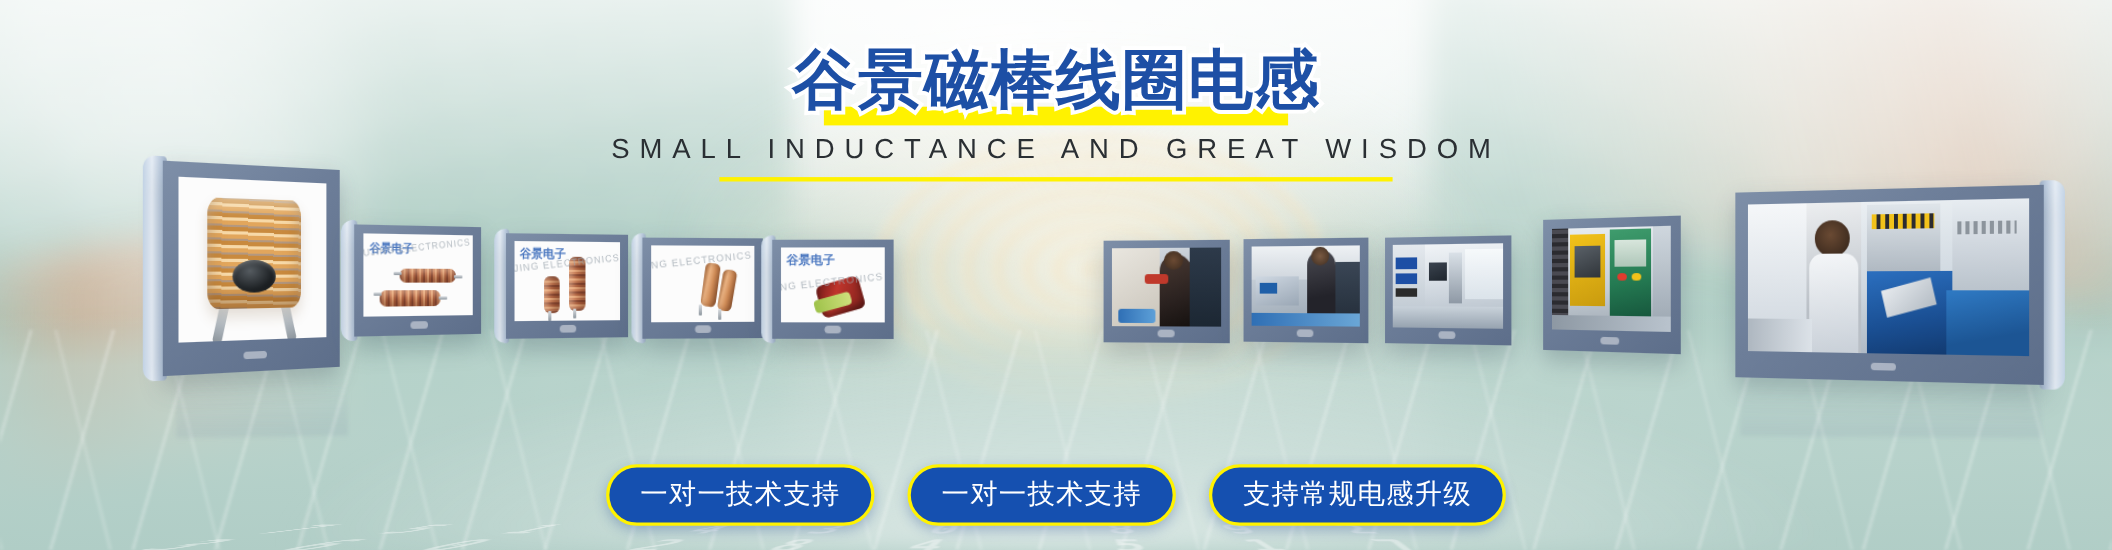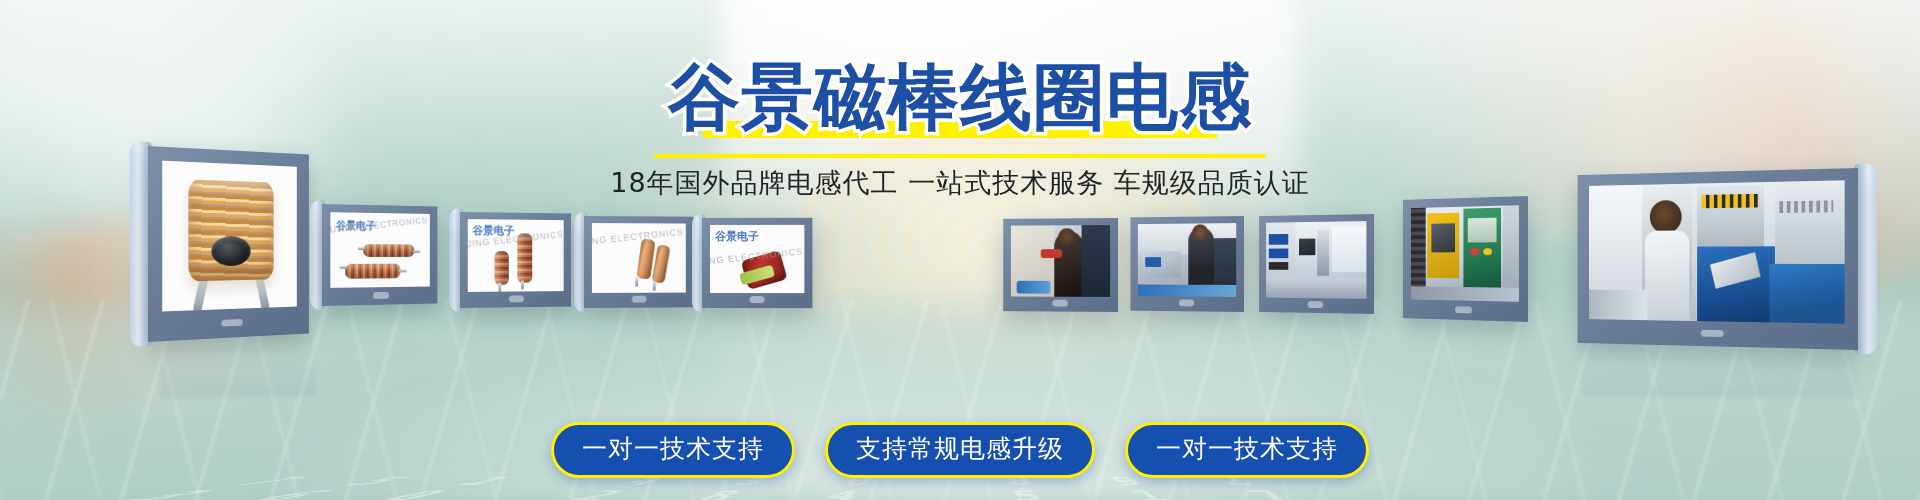--- a/index.html
+++ b/index.html
@@ -94,25 +94,24 @@
     background:linear-gradient(180deg, rgba(255,255,255,0.72) 0%, rgba(255,255,255,0.40) 42%, rgba(255,255,255,0.06) 86%, rgba(255,255,255,0) 100%);
   }
 
   
   .headline-wrap {
     position:absolute; left:0; right:0; top:26px; text-align:center; z-index:40;
   }
   .headline {
     display:inline-block; position:relative;
     font-family:"DejaVu Sans","Liberation Sans",sans-serif;
-    font-weight:700; font-size:72px; line-height:94px;
+    font-weight:700; font-size:59px; line-height:94px;
     color:#1d4fa5; letter-spacing:1px;
     -webkit-text-stroke:7px #ffffff; paint-order:stroke fill;
     text-shadow:0 2px 0 rgba(255,255,255,0.9);
-    margin-top:24px;
   }
   .headline .hl-mark {
     position:absolute; left:6%; right:6%; bottom:6px; height:17px;
     background:#fff200; z-index:-1; -webkit-text-stroke:0;
   }
   .subtitle-en {
     margin-top:2px;
     font-family:"Liberation Sans","DejaVu Sans",sans-serif;
     font-size:25px; font-weight:400; letter-spacing:9px;
     color:#2a2f33;
@@ -243,22 +242,22 @@
   <div class="floor-digits">7 5 1  4 3 0  8 9 2
 3 6 0  2 8 4  5 1 7
 9 4 2  7 3 6  0 8 5</div>
   <div class="floor-glow"></div>
 
   <div class="headline-wrap">
     <div class="headline">
       <span class="hl-mark"></span>
       <span>谷景磁棒线圈电感</span>
     </div>
+    <div class="subtitle-en">SMALL INDUCTANCE AND GREAT WISDOM</div>
     <div class="rule-yellow"></div>
-    <div class="tagline">18年国外品牌电感代工 一站式技术服务 车规级品质认证</div>
   </div>
 
   <div class="panel" style="left:148px; top:146px; width:196px; height:196px;
               transform:perspective(900px) rotateY(26deg); transform-origin:left center;">
     <div class="post"></div>
     <div class="bezel"></div>
     <div class="screen" style="left:16px; top:14px; right:16px; bottom:30px;">
       <div class="prod-bg"></div>
       <div class="toroid">
         <div class="pin-l"></div>
@@ -463,17 +462,17 @@
            background:linear-gradient(90deg,#aeb7c0,#dce2e8);"></div>
     </div>
     <div class="nub" style="bottom:10px; width:26px;"></div>
   </div>
 
   <div class="reflection" style="left:160px; top:344px; width:190px; height:54px; transform:perspective(900px) rotateY(26deg) scaleY(-1); transform-origin:left center;"></div>
   <div class="reflection" style="left:1546px; top:352px; width:310px; height:46px; transform:perspective(1100px) rotateY(-17deg) scaleY(-1); transform-origin:right center;"></div>
 
   <div class="pills">
     <div class="pill">一对一技术支持</div>
+    <div class="pill">一对一技术支持</div>
     <div class="pill">支持常规电感升级</div>
-    <div class="pill">一对一技术支持</div>
   </div>
 
 </div>
 
 </body></html>

